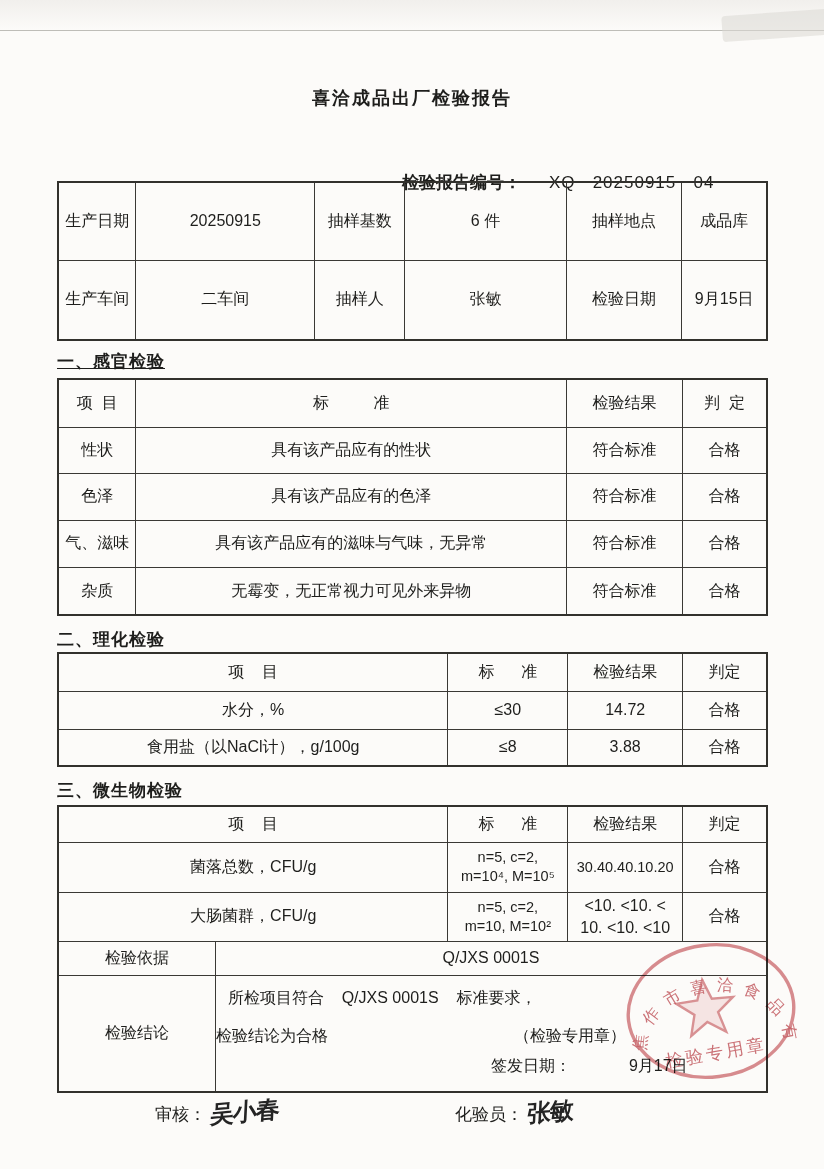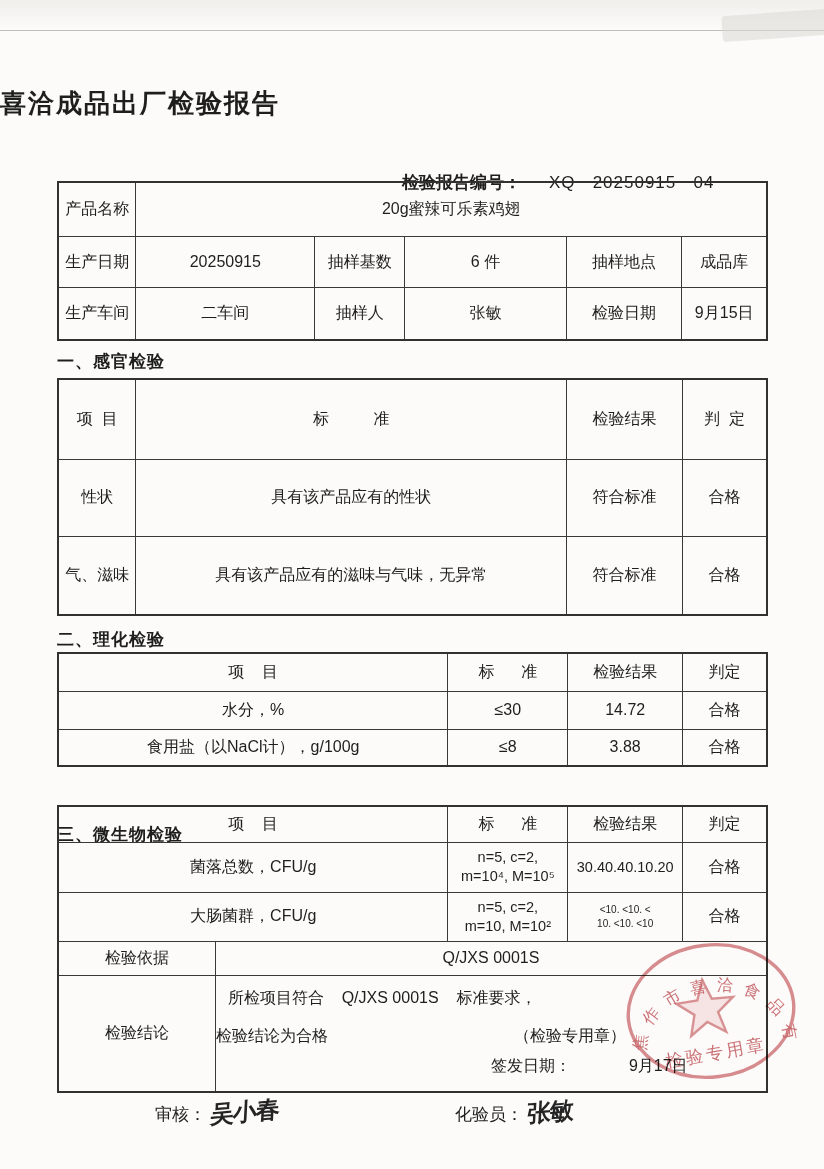--- a/index.html
+++ b/index.html
@@ -14,21 +14,21 @@
   
   .top-shade{position:absolute;top:0;left:0;width:100%;height:30px;
     background:linear-gradient(#f1efec,#fcfbf9);}
   .scan-line{position:absolute;top:30px;left:0;width:100%;height:1px;
     background:#b3b1ad;opacity:.85;}
   .corner-smudge{position:absolute;top:12px;right:-18px;width:120px;height:26px;
     background:#dbd8d3;transform:rotate(-4deg);opacity:.55;border-radius:4px;}
 
   .doc-title{
     position:absolute;top:86px;left:0;width:100%;
-    font-size:26px;font-weight:bold;letter-spacing:2px;
+    text-align:center;font-size:18px;font-weight:bold;letter-spacing:2px;
   }
   .report-no{
     position:absolute;top:151px;left:383px;
     font-size:17px;white-space:pre;
   }
   .report-no .lbl{font-weight:bold;}
   .report-no .val{margin-left:28px;letter-spacing:1px;}
 
   table.sheet{
     position:absolute;left:57px;width:711px;
@@ -91,44 +91,40 @@
   <table class="sheet" style="top:181px;height:160px;">
     <colgroup>
         <col style="width:11%">
         <col style="width:25.2%">
         <col style="width:12.7%">
         <col style="width:22.8%">
         <col style="width:16.3%">
         <col style="width:12%">
       </colgroup>
     <tbody>
-        <tr style="height:42px">
-      <td>产品名称</td>
-      <td colspan="5">20g蜜辣可乐素鸡翅</td>
-    </tr>
     <tr style="height:39px">
       <td>生产日期</td>
       <td>20250915</td>
       <td>抽样基数</td>
       <td>6 件</td>
       <td>抽样地点</td>
       <td>成品库</td>
     </tr>
     <tr style="height:40px">
       <td>生产车间</td>
       <td>二车间</td>
       <td>抽样人</td>
       <td>张敏</td>
       <td>检验日期</td>
       <td>9月15日</td>
     </tr>
   </tbody>
     </table>
 
-  <div class="sec-heading" style="top:350px;">一、感官检验</div>
+  <div class="sec-heading" style="top:350px;text-decoration:underline;">一、感官检验</div>
 
   <table class="sheet" style="top:378px;height:238px;">
     <colgroup>
         <col style="width:11%">
         <col style="width:60.7%">
         <col style="width:16.4%">
         <col style="width:11.9%">
       </colgroup>
     <tbody>
         <tr style="height:41px">
@@ -136,23 +132,35 @@
       <th class="pre">标          准</th>
       <th>检验结果</th>
       <th class="pre">判  定</th>
     </tr>
     <tr style="height:39px">
       <td class="left">性状</td>
       <td class="left">具有该产品应有的性状</td>
       <td>符合标准</td>
       <td>合格</td>
     </tr>
+    <tr style="height:39px">
+      <td class="left">色泽</td>
+      <td class="left">具有该产品应有的色泽</td>
+      <td>符合标准</td>
+      <td>合格</td>
+    </tr>
     <tr style="height:40px">
       <td class="left">气、滋味</td>
       <td class="left">具有该产品应有的滋味与气味，无异常</td>
+      <td>符合标准</td>
+      <td>合格</td>
+    </tr>
+    <tr style="height:40px">
+      <td class="left">杂质</td>
+      <td class="left">无霉变，无正常视力可见外来异物</td>
       <td>符合标准</td>
       <td>合格</td>
     </tr>
   </tbody>
     </table>
 
   <div class="sec-heading" style="top:628px;">二、理化检验</div>
 
   <table class="sheet" style="top:652px;height:113px;">
     <colgroup>
@@ -176,21 +184,21 @@
     </tr>
     <tr style="height:37px">
       <td class="left">食用盐（以NaCl计），g/100g</td>
       <td>≤8</td>
       <td>3.88</td>
       <td>合格</td>
     </tr>
   </tbody>
     </table>
 
-  <div class="sec-heading" style="top:779px;margin-top:44px;">三、微生物检验</div>
+  <div class="sec-heading" style="top:779px;">三、微生物检验</div>
 
   <table class="sheet" style="top:805px;height:284px;">
     <colgroup>
         <col style="width:22.2%">
         <col style="width:32.8%">
         <col style="width:16.9%">
         <col style="width:16.2%">
         <col style="width:11.9%">
       </colgroup>
     <tbody>
@@ -208,21 +216,21 @@
       </td>
       <td class="small2">30.40.40.10.20</td>
       <td>合格</td>
     </tr>
     <tr style="height:49px">
       <td class="left" colspan="2">大肠菌群，CFU/g</td>
       <td class="small2">
         <span>n=5, c=2,</span><br>
         <span>m=10, M=10²</span>
       </td>
-      <td style="font-size:10px;line-height:1.35;">
+      <td style="font-size:16px;line-height:1.35;">
         <span>&lt;10. &lt;10. &lt;</span><br>
         <span>10. &lt;10. &lt;10</span>
       </td>
       <td>合格</td>
     </tr>
     <tr style="height:34px">
       <td>检验依据</td>
       <td colspan="4">Q/JXS 0001S</td>
     </tr>
     <tr style="height:115px">

